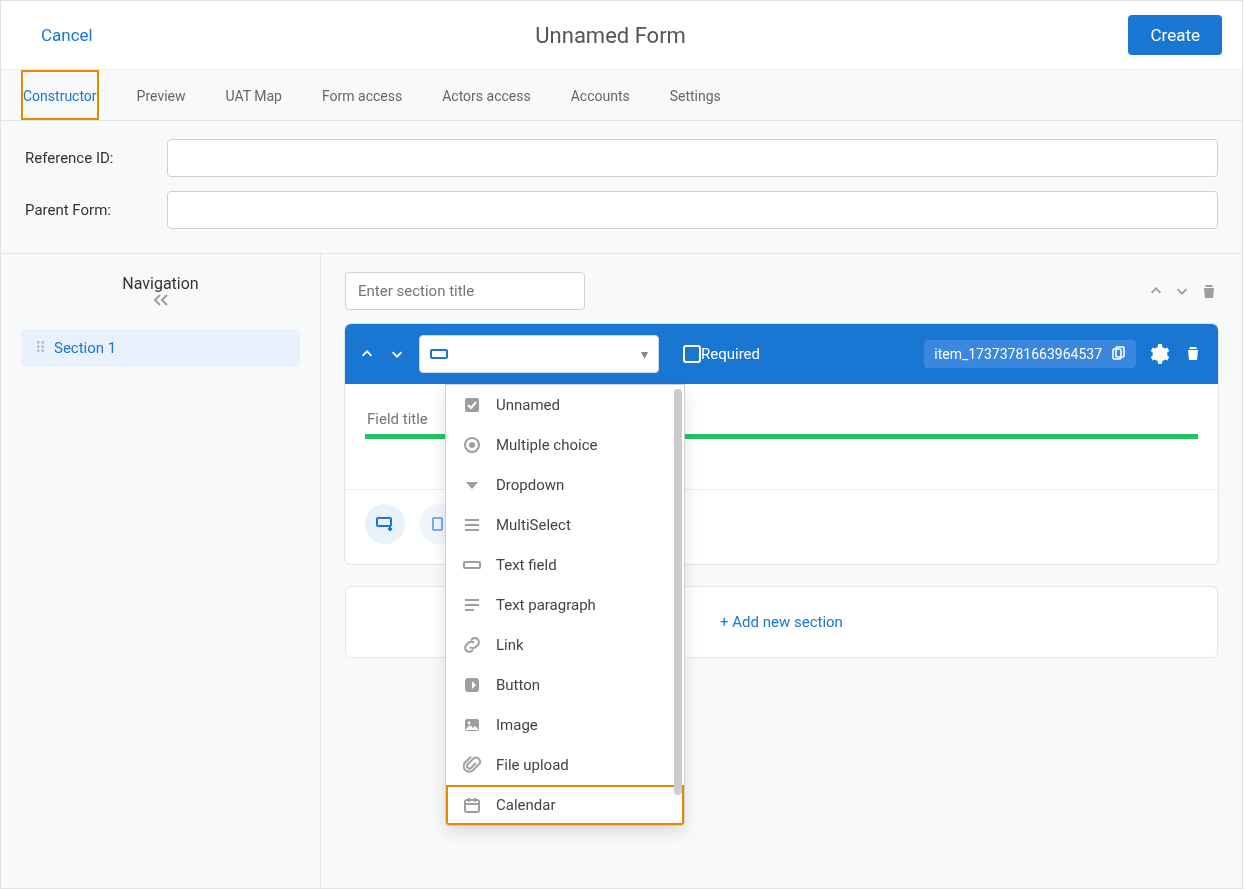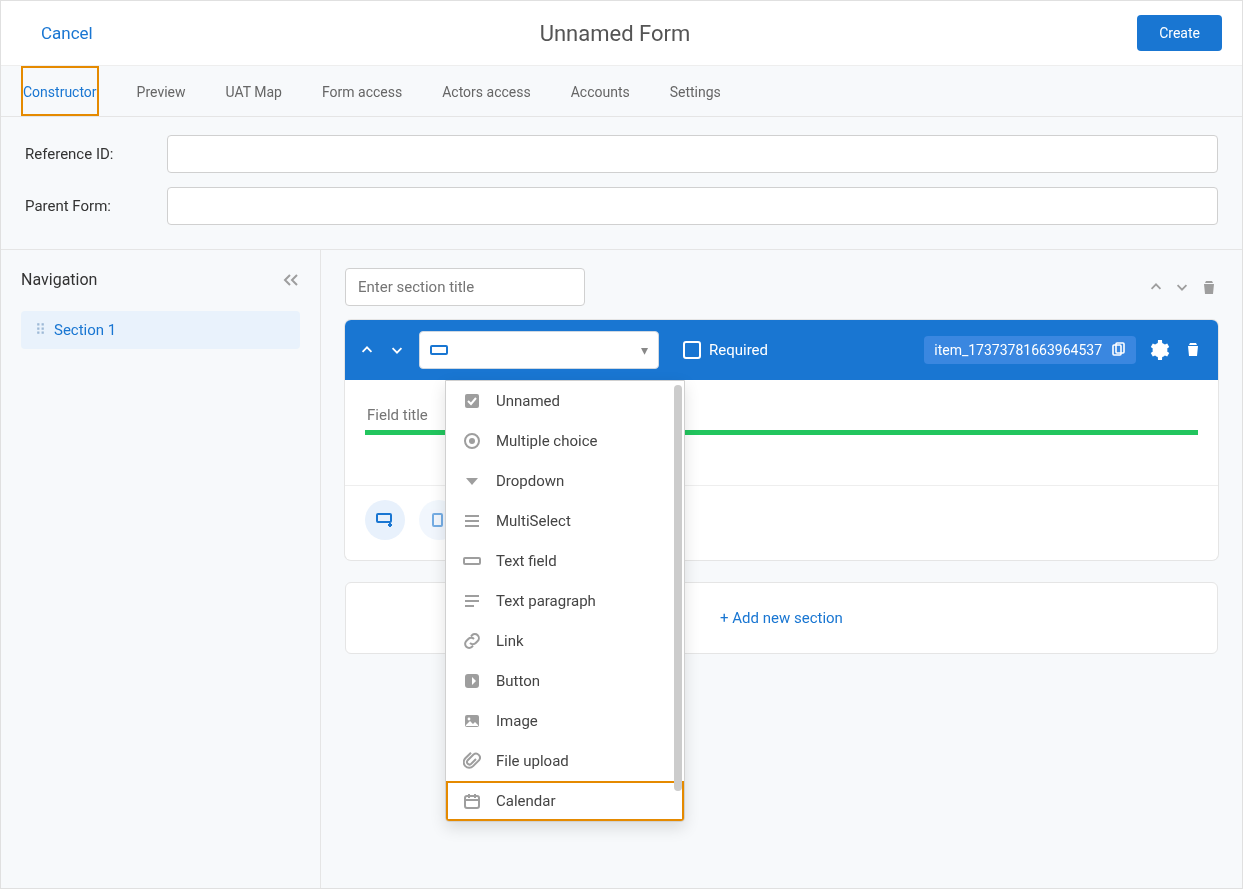--- a/index.html
+++ b/index.html
@@ -2,54 +2,54 @@
 <html><head>
 <meta charset="utf-8">
 <style>
 * { box-sizing:border-box; margin:0; padding:0; font-family:-apple-system,BlinkMacSystemFont,"Segoe UI",Roboto,sans-serif; }
 body { background:#fff; color:#333; font-size:14px; }
 .app { border:1px solid #e0e0e0; width:1243px; height:889px; display:flex; flex-direction:column; position:relative; }
 
 .header { display:flex; align-items:center; justify-content:space-between; padding:14px 20px 14px 40px; border-bottom:1px solid #eee; }
 .header .title { font-size:22px; color:#555; flex:1; text-align:center; }
 .cancel { color:#1976d2; font-size:17px; cursor:pointer;text-align:right; }
-.create { background:#1976d2; color:#fff; border:none; font-size:14px; padding:10px 22px; border-radius:4px; cursor:pointer; }
+.create { background:#1976d2; color:#fff; border:none; font-size:17px; padding:10px 22px; border-radius:4px; cursor:pointer; }
 
 .tabs { display:flex; gap:36px; padding:0 20px; border-bottom:1px solid #e5e5e5; background:#f7f9fb; }
 .tab { padding:18px 2px 14px; font-size:14px; color:#666; cursor:pointer; border-bottom:2px solid transparent; }
 .tab.active { color:#1976d2; border-bottom-color:#1976d2; position:relative; }
 .tab.highlight { outline:2px solid #e58a00; outline-offset:-2px; }
 
 .meta { padding:18px 24px 24px; border-bottom:1px solid #e5e5e5; background:#f7f9fb; }
 .meta-row { display:flex; align-items:center; margin-bottom:14px; }
 .meta-row:last-child { margin-bottom:0; }
 .meta-label { width:142px; font-size:15px; color:#333; }
 .meta-input { flex:1; height:38px; border:1px solid #d0d0d0; border-radius:4px; padding:0 12px; font-size:14px; background:#fff; }
 
 .body { flex:1; display:flex; background:#f7f9fb; overflow:hidden; }
 
 .sidebar { width:320px; border-right:1px solid #e5e5e5; padding:20px 20px; }
-.side-head { display:flex; justify-content:space-between; align-items:center; margin-bottom:22px; }
+.side-head { display:flex; justify-content:space-between; align-items:center; margin-bottom:22px;flex-direction:column; }
 .side-head span { font-size:16px; color:#333; }
 .side-item { display:flex; align-items:center; gap:10px; background:#e9f2fc; border-radius:4px; padding:10px 14px; color:#1976d2; font-size:15px; cursor:pointer; }
 .side-item .grip { color:#9eb9d6; letter-spacing:-2px; }
 
 .main { flex:1; padding:18px 24px; position:relative; }
 .section-head { display:flex; align-items:center; gap:10px; margin-bottom:14px;}
 .section-title-input { width:240px; height:38px; border:1px solid #d0d0d0; border-radius:4px; padding:16px 12px; font-size:15px; color:#555; background:#fff;}
 .section-head .spacer { flex:1; }
 .section-head svg,.section-head .icon { color:#9e9e9e; cursor:pointer; }
 
 .field-card { background:#fff; border-radius:6px; margin-bottom:22px; box-shadow:0 0 0 1px #e5e5e5; overflow:visible; }
 .field-bar { background:#1976d2; height:60px; display:flex; align-items:center; padding:0 14px; gap:14px; color:#fff; border-top-left-radius:6px; border-top-right-radius:6px; position:relative;}
 .chev { width:16px; height:16px; display:inline-flex; align-items:center; justify-content:center; cursor:pointer;}
 .type-select { background:#fff; width:240px; height:38px; border-radius:4px; border:1px solid #cfd8e2; display:flex; align-items:center; padding:0 10px; gap:10px; color:#333; cursor:pointer;}
 .type-select .dd-icon { width:18px; height:10px; border:2px solid #1976d2; border-radius:2px;}
 .type-select .caret { margin-left:auto; color:#888;}
-.req { display:flex; align-items:center; gap:8px; font-size:15px; margin-left:10px; cursor:pointer;}
+.req { display:flex; align-items:center; gap:0; font-size:15px; margin-left:10px; cursor:pointer;}
 .req .box { width:18px; height:18px; border:2px solid #fff; border-radius:3px;}
 .id-chip { margin-left:auto; background:#3a87e0; border-radius:4px; padding:6px 10px; display:flex; align-items:center; gap:8px; font-size:14px;}
 .bar-icon { width:20px; height:20px; color:#fff; cursor:pointer;}
 .field-body { padding:20px 20px 10px;}
 .field-title-input { width:100%; border:none; border-bottom:5px solid #22c55e; font-size:15px; padding:6px 2px; color:#666; background:transparent;}
 .field-actions { padding:14px 20px 20px; display:flex; gap:14px; border-top:1px solid #eee;}
 .circ-btn { width:40px; height:40px; border-radius:50%; background:#e8f1fc; display:flex; align-items:center; justify-content:center; cursor:pointer; color:#1976d2;}
 
 .add-section { background:#fff; border:1px solid #e5e5e5; border-radius:6px; text-align:center; padding:26px; color:#1976d2; font-size:15px; cursor:pointer;}
 

